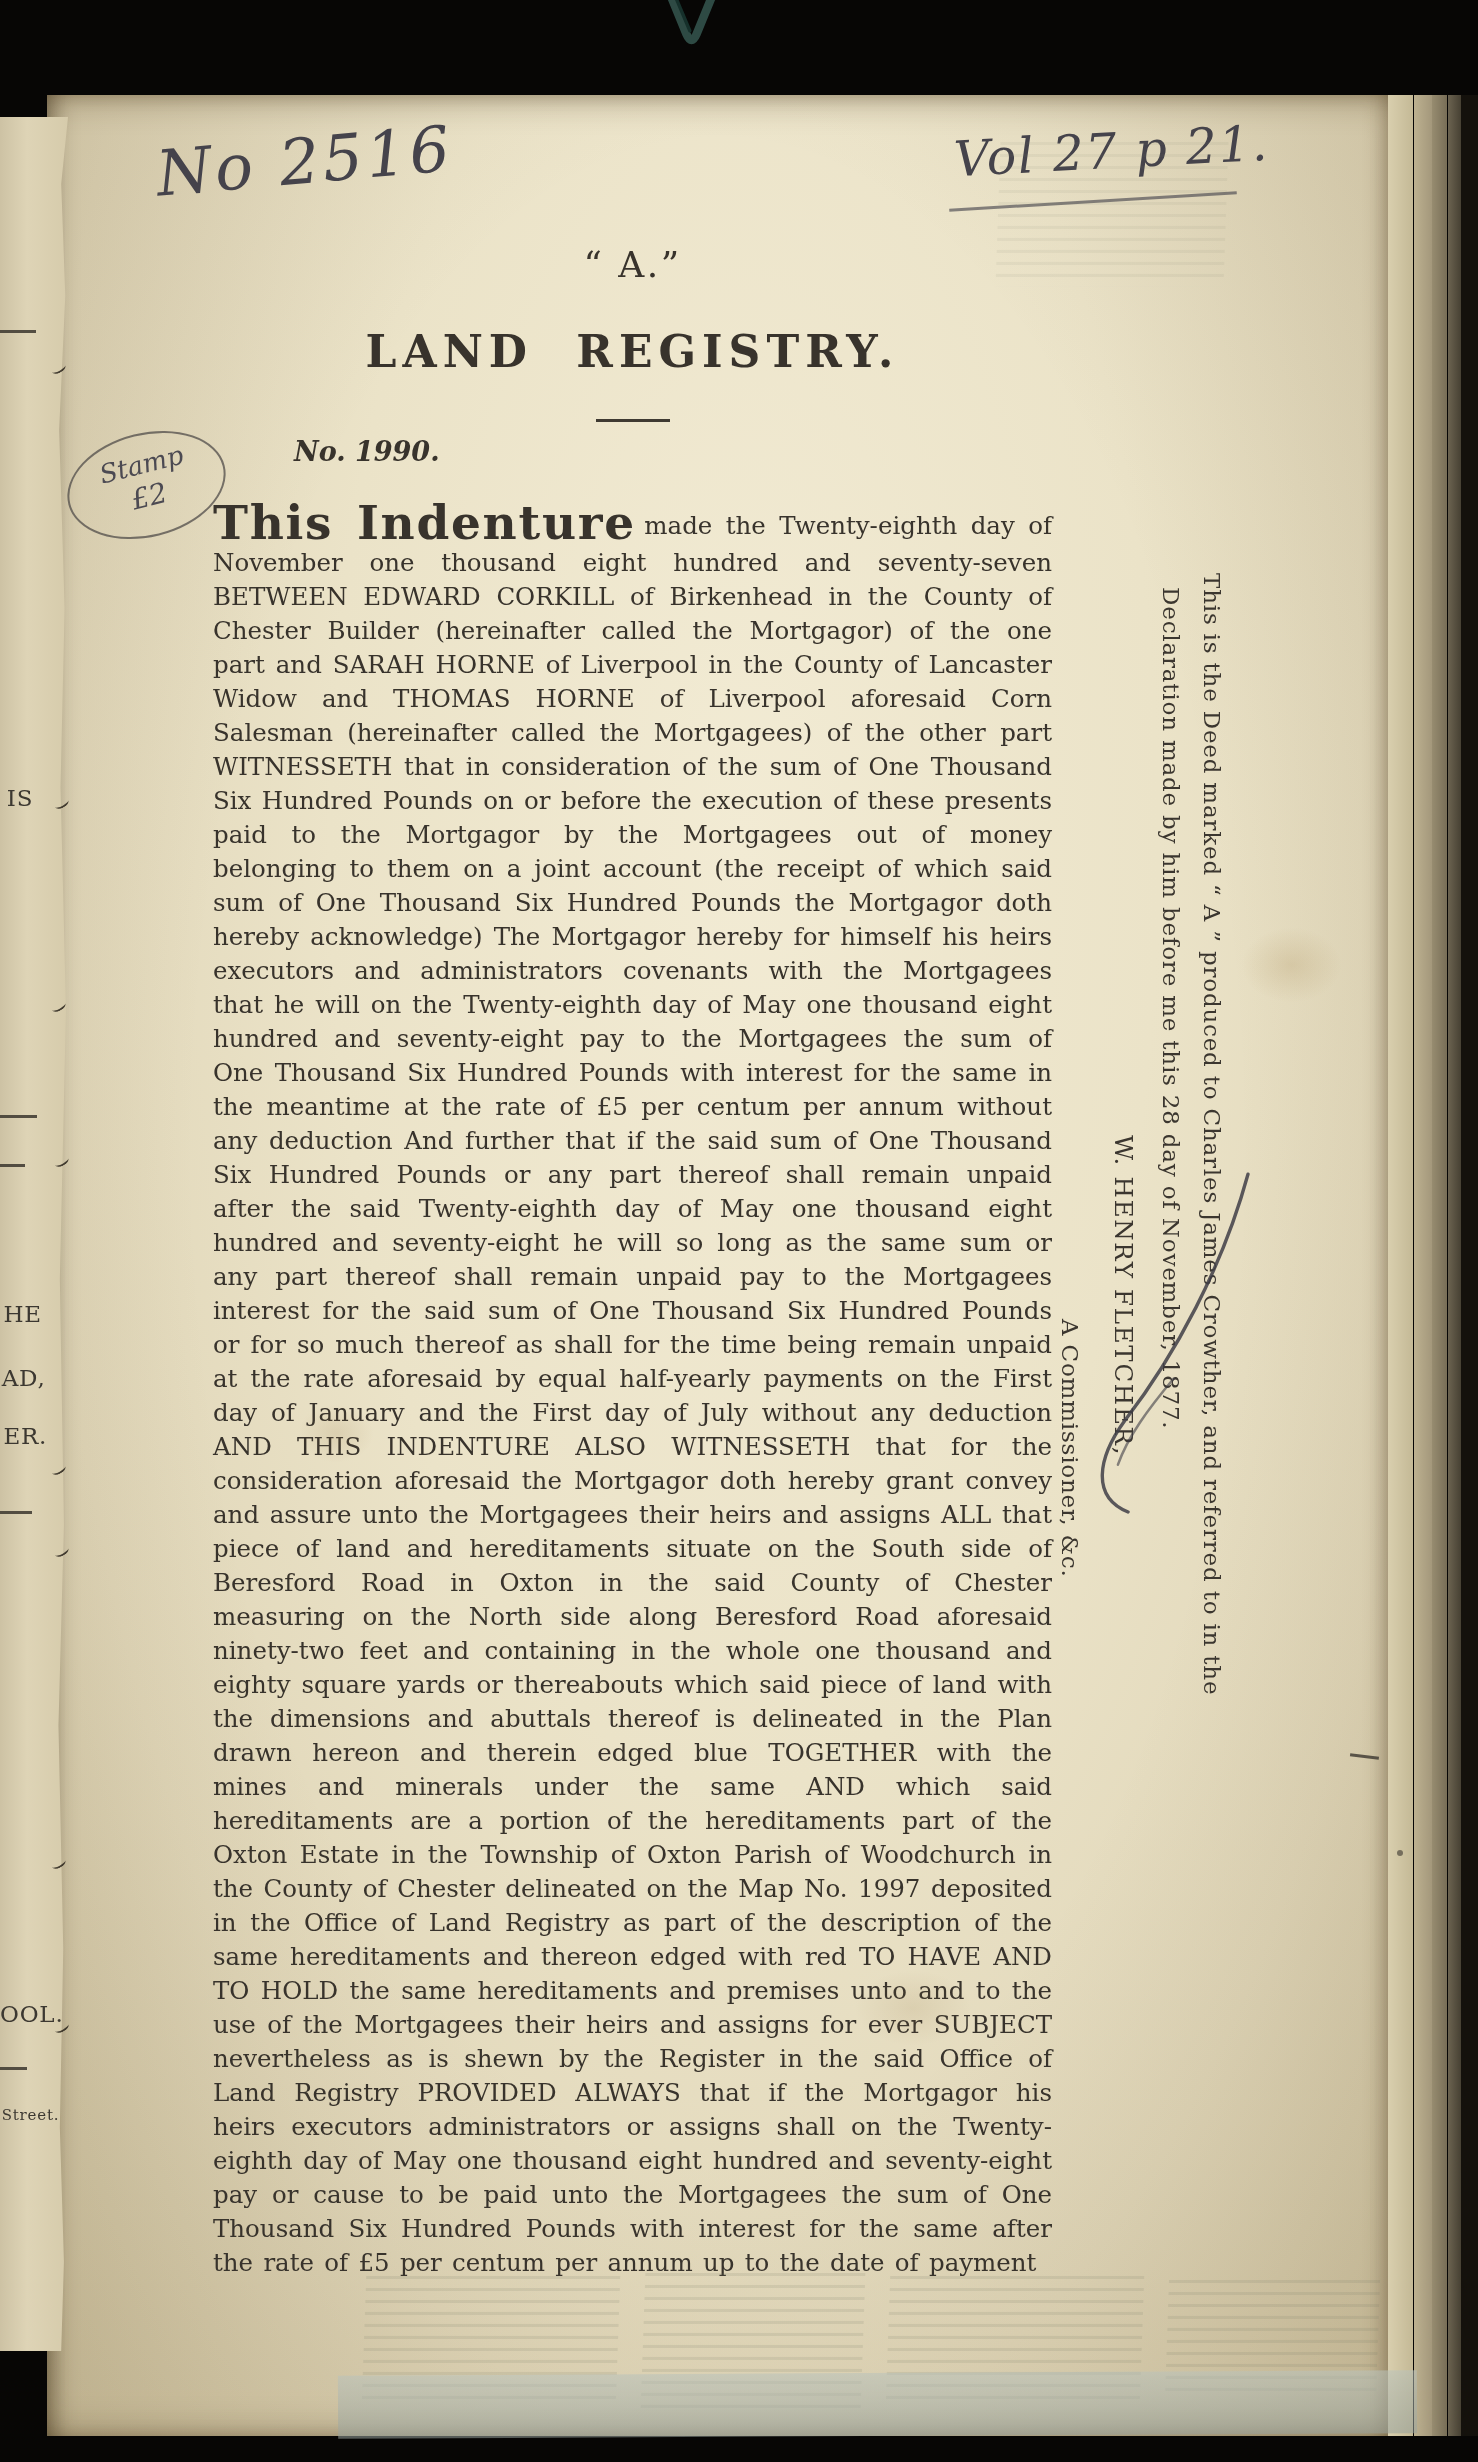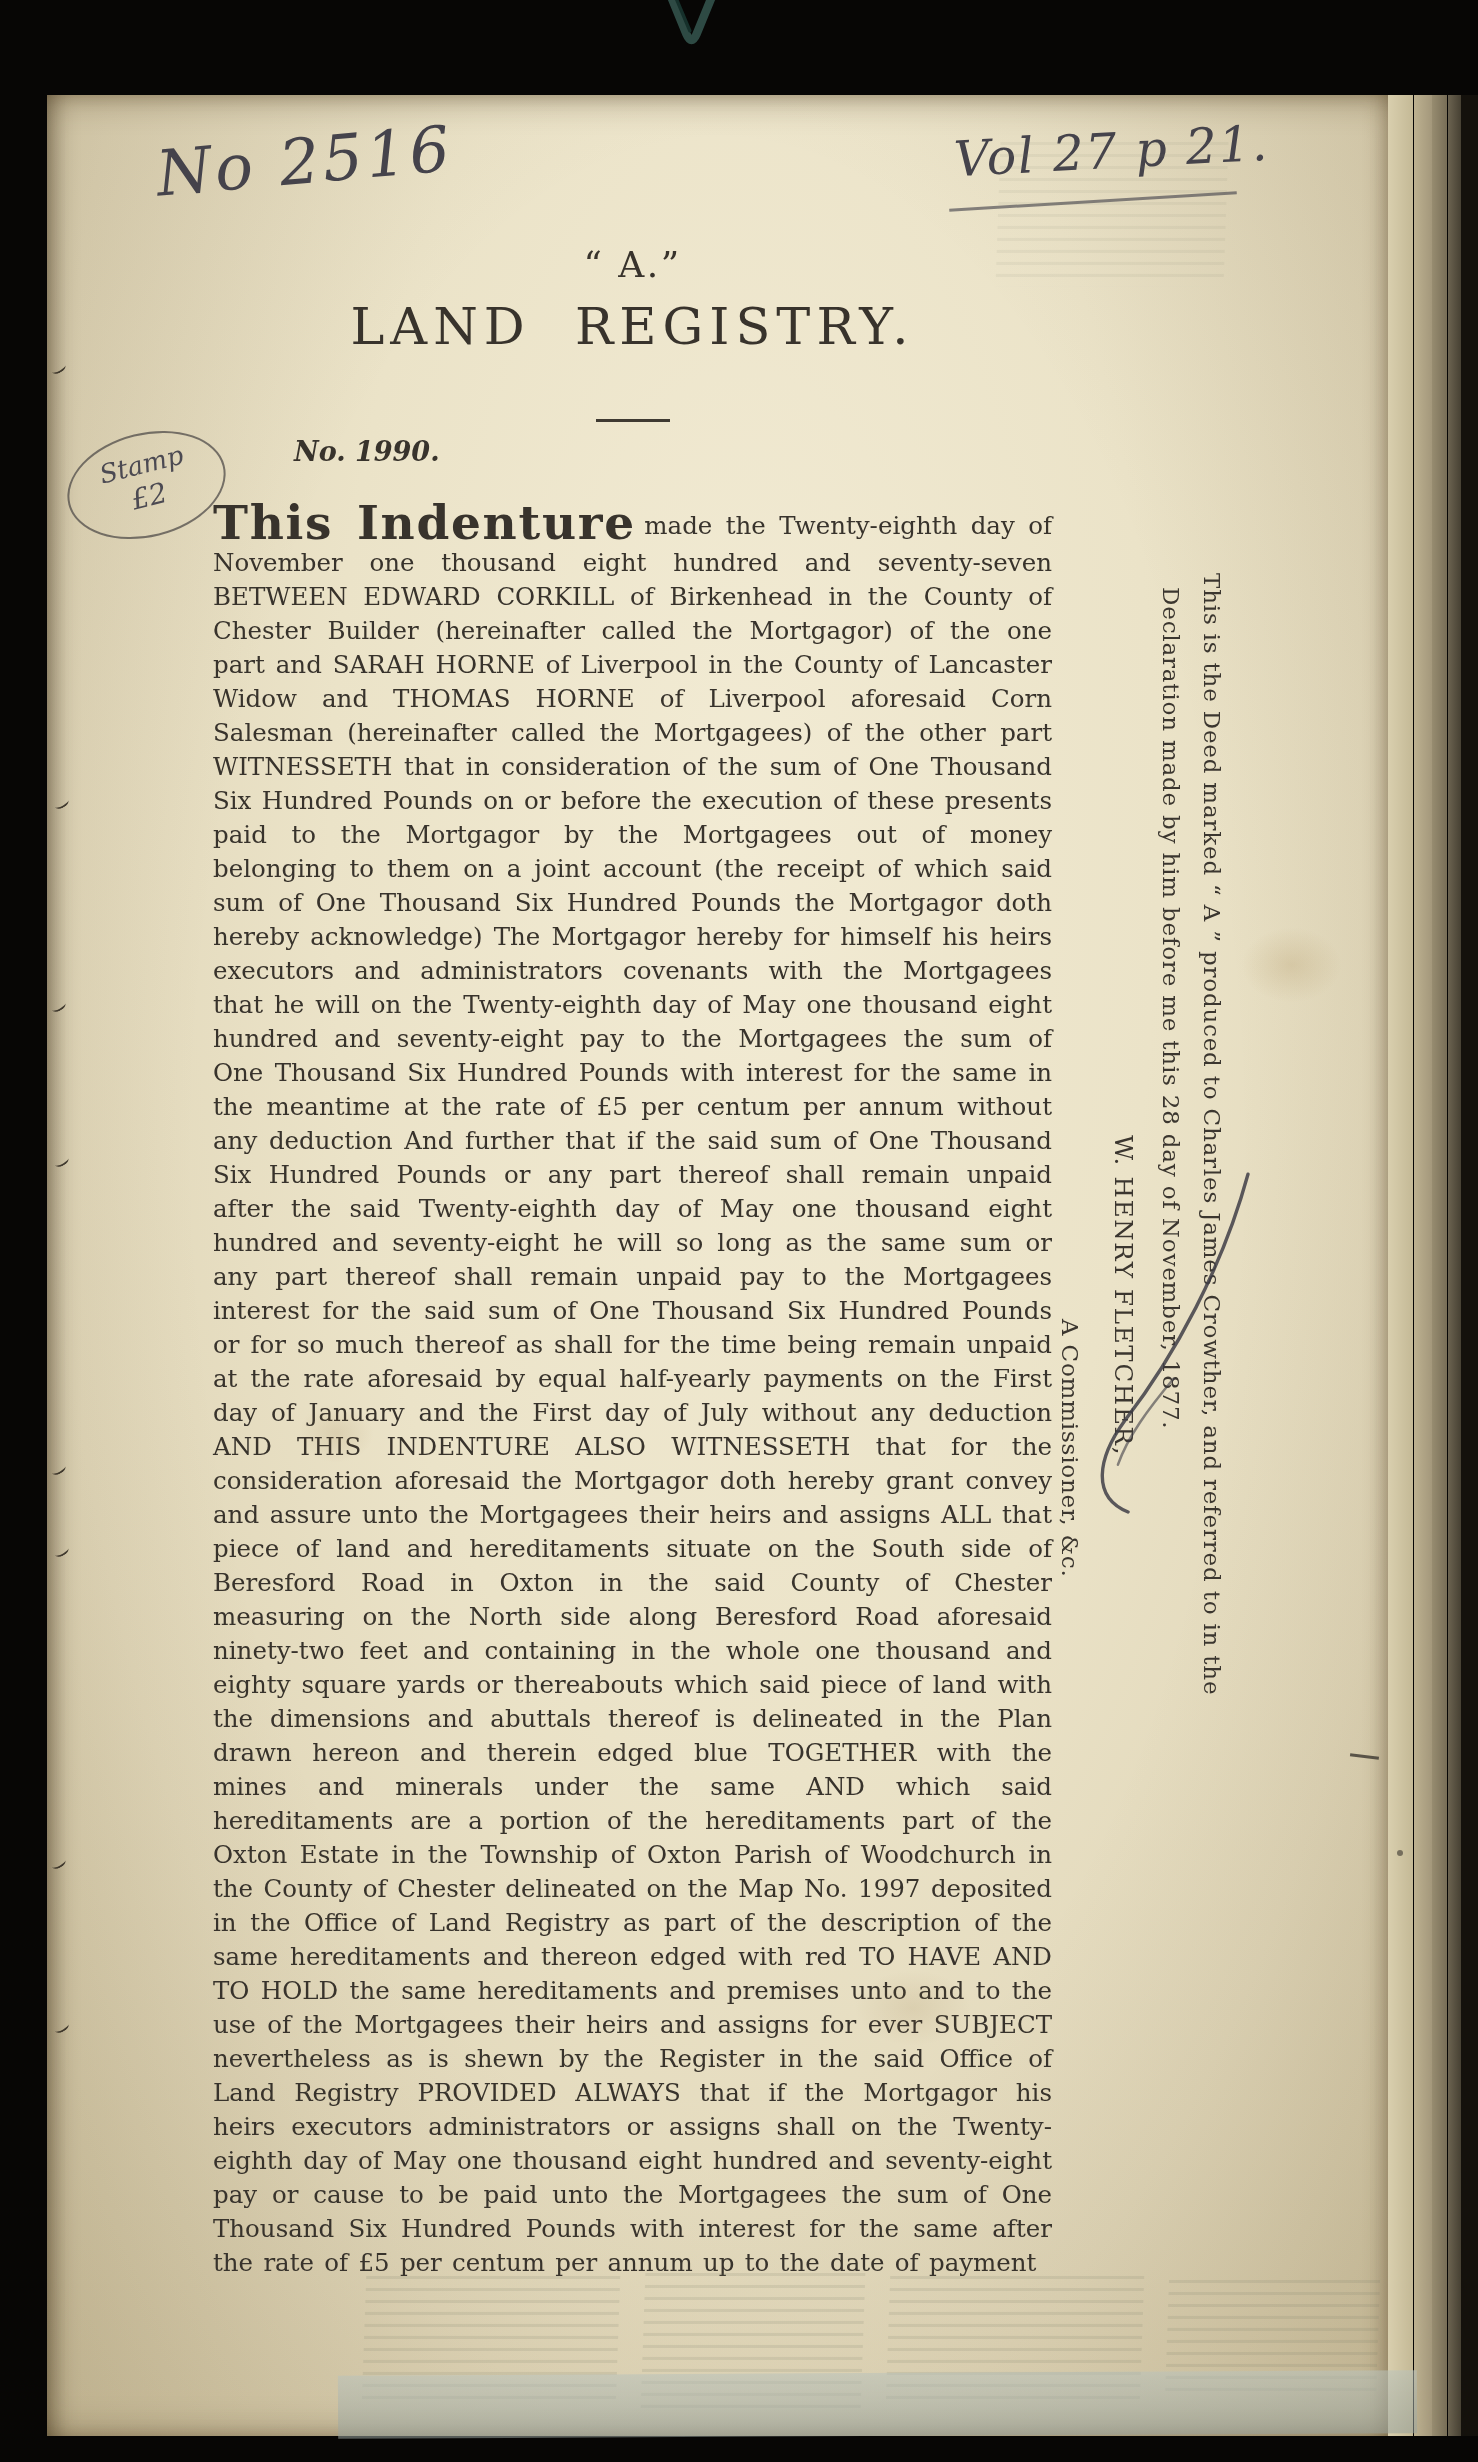--- a/index.html
+++ b/index.html
@@ -46,21 +46,21 @@
 
   .stamp{position:absolute;left:66px;top:433px;width:157px;height:100px;
          border:2.5px solid rgba(80,76,74,.75);border-radius:50%;
          transform:rotate(-14deg);text-align:center;color:#4c4a52;}
   .stamp .l1{display:block;font-style:italic;font-size:26px;margin-top:13.5px;}
   .stamp .l2{display:block;font-style:italic;font-size:28px;margin-top:1.7px;}
 
   
   .head-wrap{position:absolute;left:213px;top:0;width:839px;text-align:center;color:#38332c;}
   .mark-a{position:absolute;left:0;right:0;top:244px;font-size:36px;letter-spacing:2.5px;}
-  .lr-title{position:absolute;left:0;right:0;top:297px;font-size:51px;font-weight:normal;
+  .lr-title{position:absolute;left:0;right:0;top:326px;font-size:44px;font-weight:bold;
             letter-spacing:6px;word-spacing:22px;}
   .head-rule{position:absolute;left:calc(50% - 37px);top:419px;width:74px;height:3.4px;background:#3f3a32;}
   .deed-num{position:absolute;left:294px;top:436px;font-size:27px;font-style:italic;
             font-weight:bold;color:#38332c;}
 
   
   .body-text{position:absolute;left:213px;top:474px;width:839px;
              font-size:24.5px;line-height:34px;text-align:justify;color:#38332c;
              word-spacing:2.5px;}
   .opening{font-size:47px;font-weight:bold;letter-spacing:1.7px;line-height:1;
@@ -116,20 +116,33 @@
   </div>
 
   <div class="page"></div>
 
   <div class="stack s1"></div>
   <div class="stack s2"></div>
   <div class="stack s3"></div>
   <div class="stack s4"></div>
   <div class="stack s5"></div>
 
+  <div class="prev-page">
+    <div class="edge-rule" style="left:0;top:213px;width:36px;"></div>
+    <span class="edge-frag" style="left:6.8px;top:668px;">IS</span>
+    <div class="edge-rule" style="left:0;top:998px;width:37px;"></div>
+    <div class="edge-rule" style="left:0;top:1047px;width:25px;"></div>
+    <span class="edge-frag" style="left:3.4px;top:1184px;">HE</span>
+    <span class="edge-frag" style="left:1.7px;top:1248px;">AD,</span>
+    <span class="edge-frag" style="left:3.4px;top:1306px;">ER.</span>
+    <div class="edge-rule" style="left:0;top:1394px;width:32px;"></div>
+    <span class="edge-frag" style="left:0;top:1884px;">OOL.</span>
+    <div class="edge-rule" style="left:0;top:1950px;width:27px;"></div>
+    <span class="edge-frag" style="left:1.7px;top:1989px;font-size:15px;">Street.</span>
+  </div>
 
   <div class="stitch" style="left:51px;top:364px;"></div>
   <div class="stitch" style="left:54px;top:799px;"></div>
   <div class="stitch" style="left:51px;top:1002px;"></div>
   <div class="stitch" style="left:54px;top:1157px;"></div>
   <div class="stitch" style="left:51px;top:1465px;"></div>
   <div class="stitch" style="left:54px;top:1547px;"></div>
   <div class="stitch" style="left:51px;top:1859px;"></div>
   <div class="stitch" style="left:54px;top:2023px;"></div>
 

